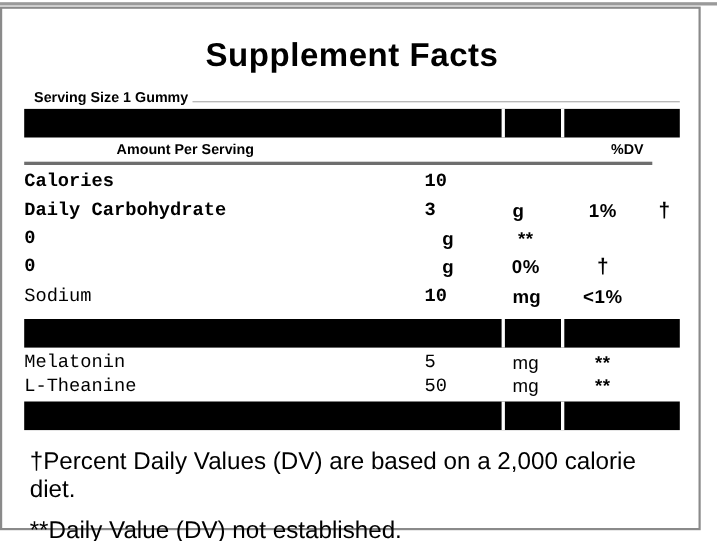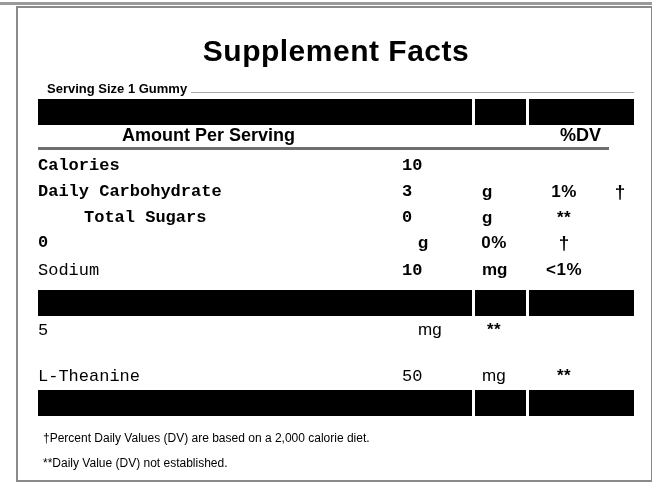--- a/index.html
+++ b/index.html
@@ -10,21 +10,21 @@
     color: #000;
     position: relative;
     overflow: hidden;
   }
   .top-edge-rule {
     position: absolute; top: 2px; left: 0;
     width: 652px; height: 3px;
     background: #9a9a9a;
   }
   .panel {
-    position: absolute; top: 6px; left: 16px;
+    position: absolute; top: 6px; left: 0;
     width: 637px; height: 476px;
     border: 2px solid #8a8a8a;
     background: #fff;
     padding: 0 17px 0 20px;
   }
   .title-wrap { text-align: center; padding-top: 26px; }
   .title { font-size: 30px; font-weight: 700; letter-spacing: 0.5px; }
 
   .serving-row {
     margin-top: 13px;
@@ -46,21 +46,21 @@
   .black-bar .div2 { left: 488px; }
   .bar-1 { margin-top: 3px; }
   .bar-2 { margin-top: 5px; }
   .bar-3 { }
 
   .header-row {
     margin-right: 25px;
     border-bottom: 3px solid #6e6e6e;
     display: flex; align-items: center;
     height: 25px;
-    font-size: 18px; font-weight: 700;
+    font-size: 13px; font-weight: 700;
     padding-bottom: 1px;
   }
   .header-amount { padding-left: 84px; }
   .header-spacer { flex: 1; }
   .header-dv { margin-right: 8px; }
 
   .nrow {
     display: grid;
     grid-template-columns: 1fr 64px 56px 84px 28px;
     align-items: center;
@@ -75,23 +75,23 @@
   .nrow.light .c-amt, .nrow.light .c-unit { font-weight: 400; }
   .indent-1 .c-label { padding-left: 46px; }
   .indent-2 .c-label { padding-left: 90px; }
 
   .r-calories { height: 28px; padding-top: 2px; }
   .r-carb { height: 27px; }
   .r-sugars { height: 25px; }
   .r-added { height: 25px; }
   .r-sodium { height: 30px; }
   .r-melatonin { height: 25px; padding-top: 3px; }
-  .r-theanine { height: 24px; padding-bottom: 20px; margin-top: 25px; }
+  .r-theanine { height: 24px; padding-bottom: 20px; }
 
-  .footnote { font-size: 12px; font-weight: 400; padding-left: 5px; }
+  .footnote { font-size: 22px; font-weight: 400; padding-left: 5px; }
   .fn-1 { margin-top: 15px; }
   .fn-2 { margin-top: 11px; }
 </style>
 </head>
 <body>
 
 <div class="top-edge-rule"></div>
 
 <div class="panel">
 
@@ -125,21 +125,20 @@
 
   <div class="nrow r-carb">
     <span class="c-label">Daily Carbohydrate</span>
     <span class="c-amt">3</span>
     <span class="c-unit">g</span>
     <span class="c-dv">1%</span>
     <span class="c-note">†</span>
   </div>
 
   <div class="nrow r-sugars indent-1">
-    <span class="c-label">Total Sugars</span>
     <span class="c-amt">0</span>
     <span class="c-unit">g</span>
     <span class="c-dv">**</span>
     <span class="c-note"></span>
   </div>
 
   <div class="nrow r-added indent-2">
     <span class="c-amt">0</span>
     <span class="c-unit">g</span>
     <span class="c-dv">0%</span>
@@ -153,20 +152,21 @@
     <span class="c-dv">&lt;1%</span>
     <span class="c-note"></span>
   </div>
 
   <div class="black-bar bar-2">
     <span class="div1"></span>
     <span class="div2"></span>
   </div>
 
   <div class="nrow r-melatonin plain light">
+    <span class="c-label">Melatonin</span>
     <span class="c-amt">5</span>
     <span class="c-unit">mg</span>
     <span class="c-dv">**</span>
     <span class="c-note"></span>
   </div>
 
   <div class="nrow r-theanine plain light">
     <span class="c-label">L-Theanine</span>
     <span class="c-amt">50</span>
     <span class="c-unit">mg</span>

